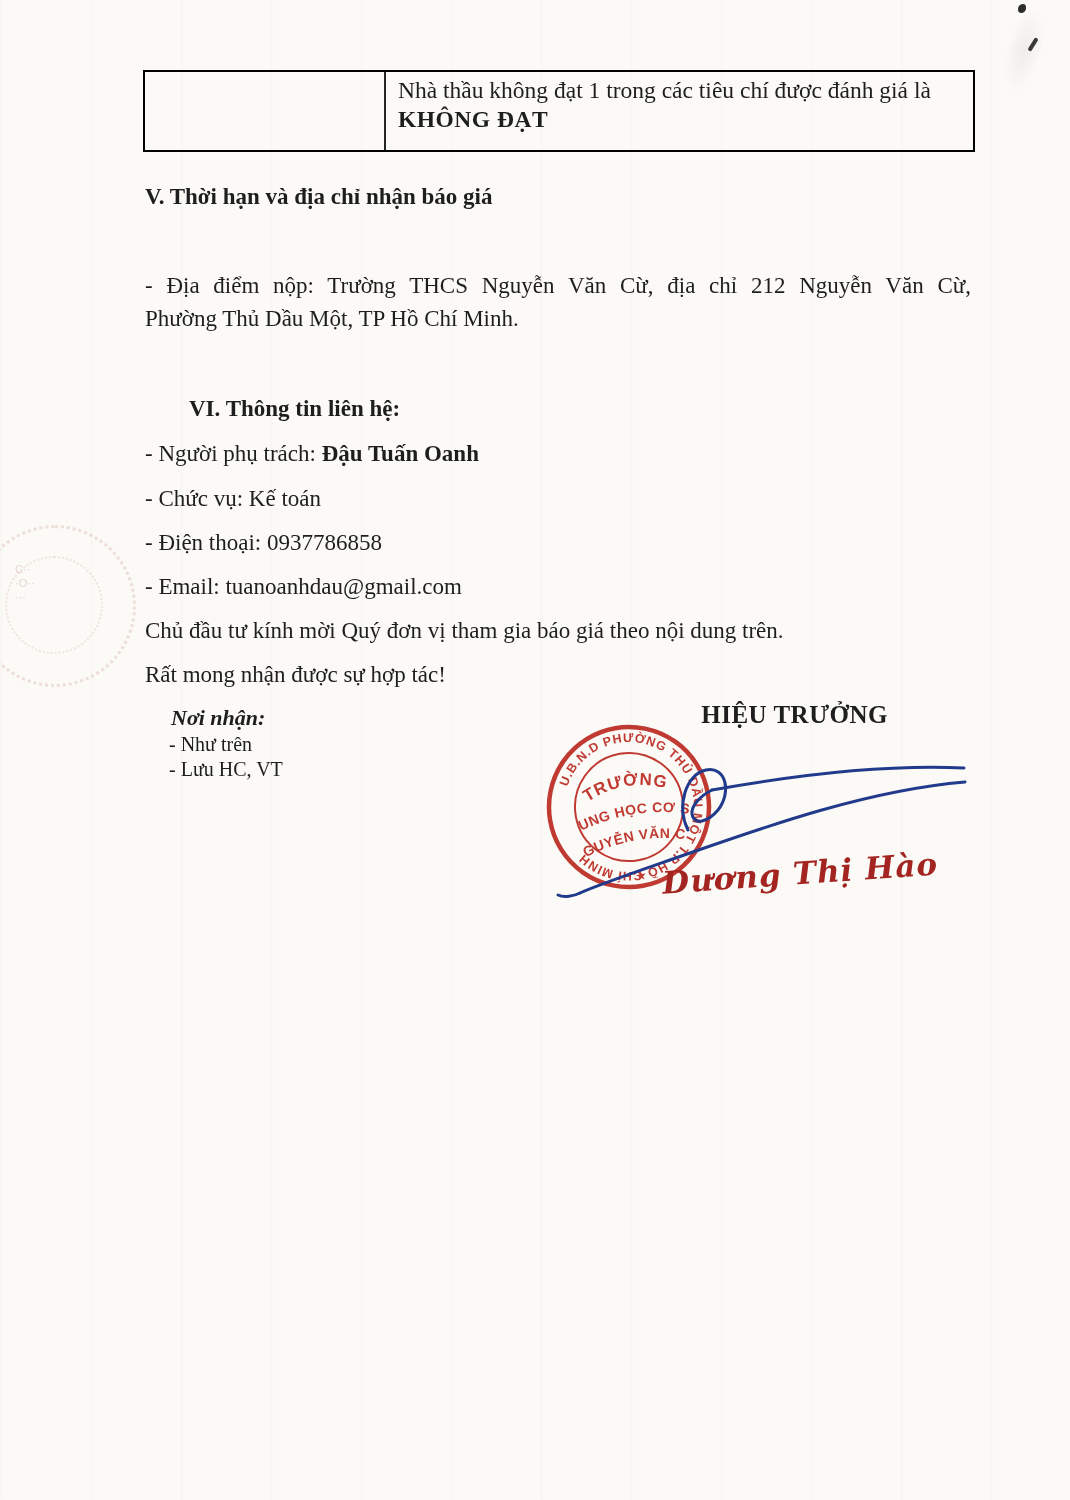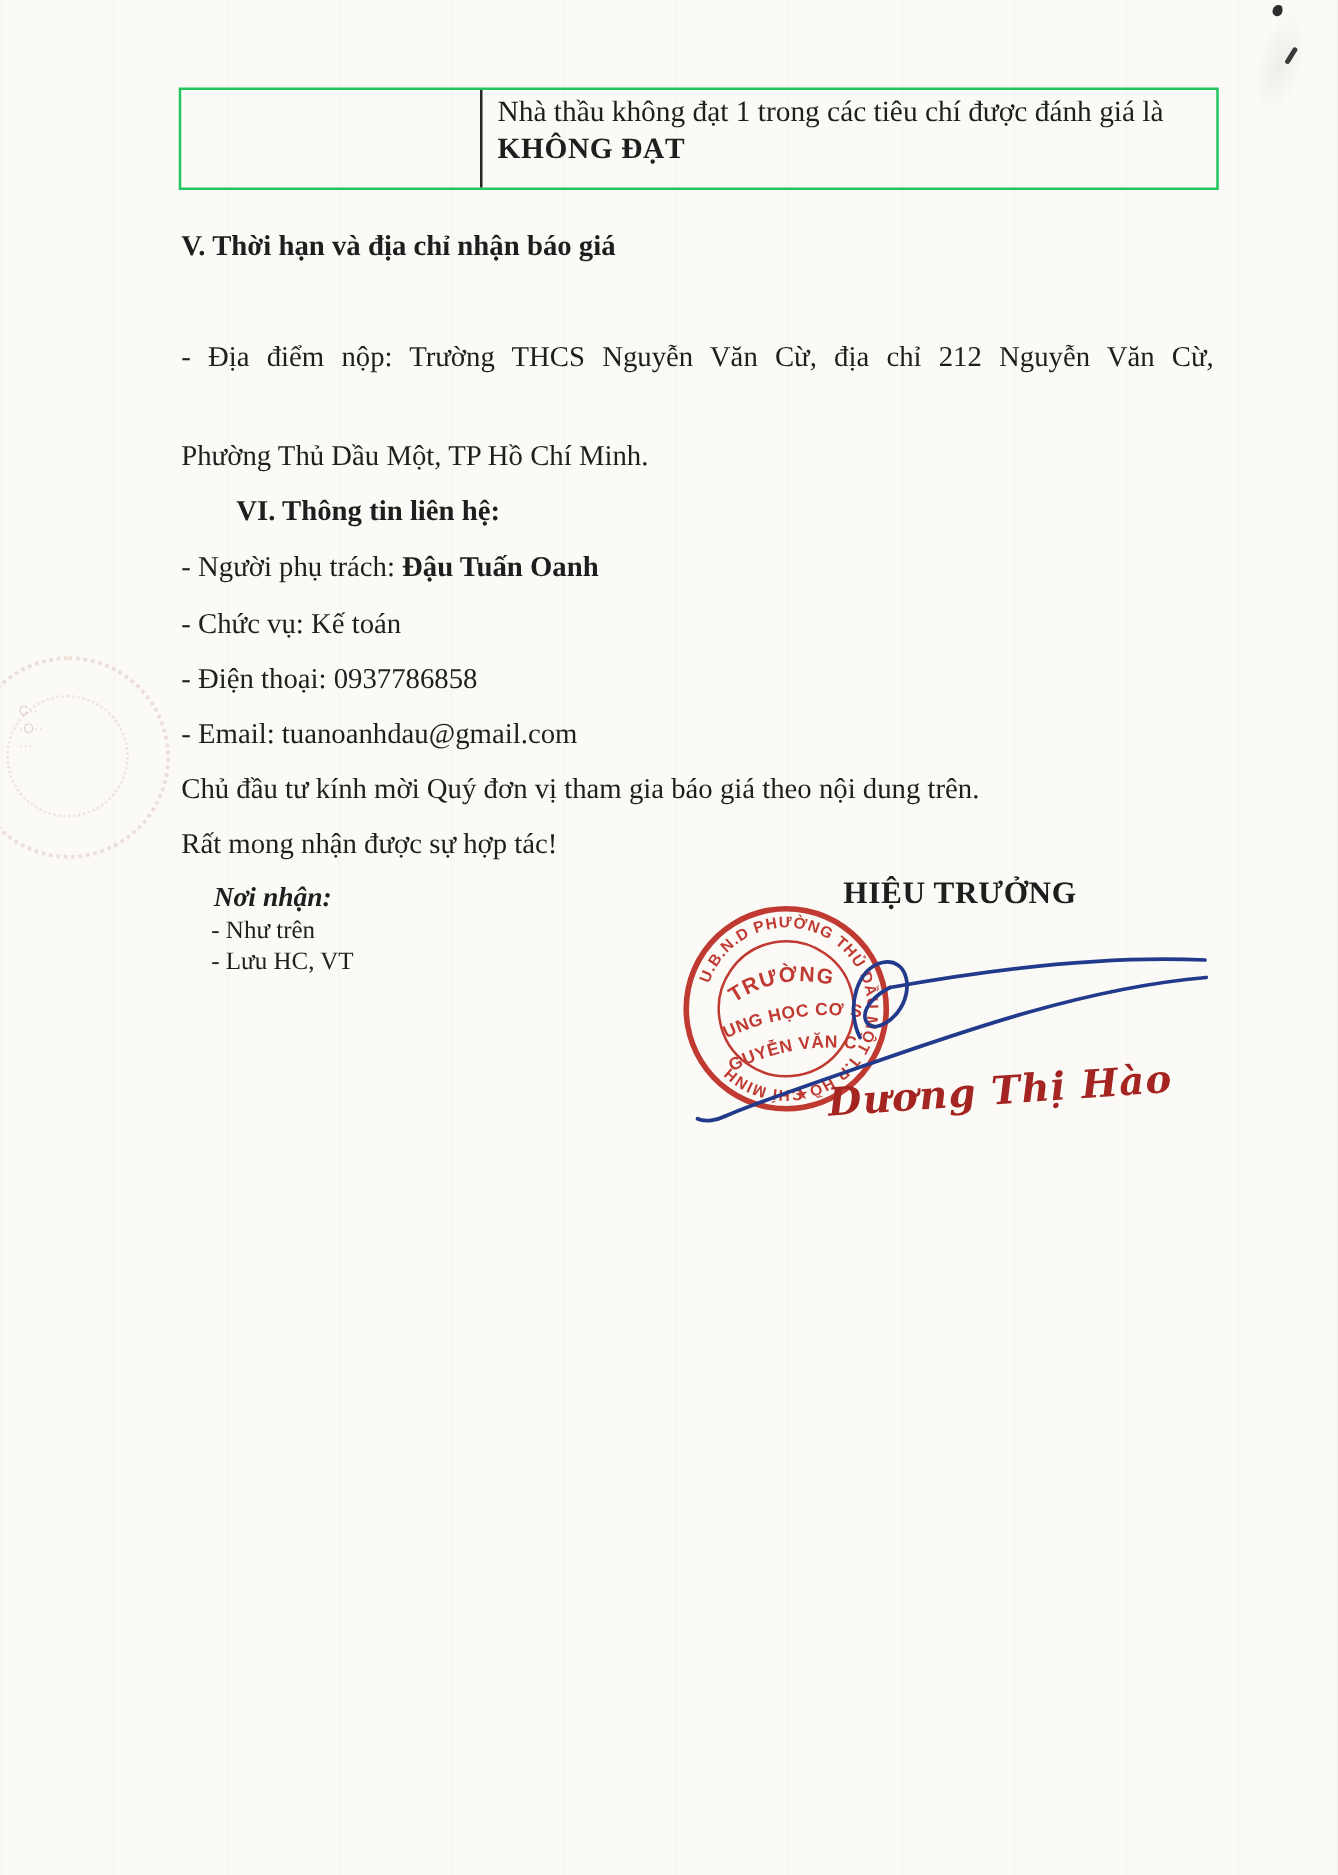--- a/index.html
+++ b/index.html
@@ -16,28 +16,28 @@
     content:"";position:absolute;inset:0;
     background:repeating-linear-gradient(90deg,rgba(180,170,160,0.03) 0 3px,transparent 3px 90px);
     pointer-events:none;
   }
   .abs{position:absolute;}
   .body-line{font-size:23px;line-height:30px;white-space:pre-wrap;}
   .bold{font-weight:bold;}
   
   .doc-table{
     left:143px;top:70px;width:828px;height:78px;
-    border:2px solid #22c55e;display:flex;
+    border:2px solid #000000;display:flex;
   }
   .doc-table .cell-left{width:239px;border-right:2px solid #262626;}
   .doc-table .cell-right{flex:1;padding:4px 10px 0 12px;font-size:23.5px;line-height:29px;}
   .doc-table .cell-right .emph{font-weight:bold;letter-spacing:0.5px;}
   .justify-line{text-align:justify;text-align-last:justify;}
   
-  .sig-title{left:648px;top:701px;width:240px;text-align:center;font-weight:bold;font-size:25px;letter-spacing:0.5px;}
+  .sig-title{left:648px;top:701px;width:240px;text-align:right;font-weight:bold;font-size:25px;letter-spacing:0.5px;}
   .recipients-head{left:171px;top:705px;font-weight:bold;font-style:italic;font-size:22px;}
   .recipient{left:169px;font-size:20px;}
   
   .stamp-wrap{left:543px;top:721px;width:172px;height:172px;transform:rotate(-10deg);opacity:0.92;}
   .stamp-wrap svg{display:block;}
   
   .ghost-stamp{left:-26px;top:525px;width:156px;height:156px;border-radius:50%;
     border:3px dotted rgba(186,110,100,0.20);}
   .ghost-stamp .inner{position:absolute;left:28px;top:28px;width:94px;height:94px;border-radius:50%;
     border:2px dotted rgba(186,110,100,0.16);}
@@ -74,21 +74,21 @@
   <div class="abs doc-table">
     <div class="cell-left"></div>
     <div class="cell-right">
       <span>Nhà thầu không đạt 1 trong các tiêu chí được đánh giá là</span><br>
       <span class="emph">KHÔNG ĐẠT</span>
     </div>
   </div>
 
   <div class="abs body-line bold" style="left:145px;top:182px;">V. Thời hạn và địa chỉ nhận báo giá</div>
   <div class="abs body-line justify-line" style="left:145px;top:271px;width:826px;">- Địa điểm nộp: Trường THCS Nguyễn Văn Cừ, địa chỉ 212 Nguyễn Văn Cừ,</div>
-  <div class="abs body-line" style="left:145px;top:304px;margin-top:46px;">Phường Thủ Dầu Một, TP Hồ Chí Minh.</div>
+  <div class="abs body-line" style="left:145px;top:304px;">Phường Thủ Dầu Một, TP Hồ Chí Minh.</div>
 
   <div class="abs body-line bold" style="left:145px;top:394px;margin-left:44px;">VI. Thông tin liên hệ:</div>
   <div class="abs body-line" style="left:145px;top:439px;"><span>- Người phụ trách: </span><span class="bold">Đậu Tuấn Oanh</span></div>
   <div class="abs body-line" style="left:145px;top:484px;">- Chức vụ: Kế toán</div>
   <div class="abs body-line" style="left:145px;top:528px;">- Điện thoại: 0937786858</div>
   <div class="abs body-line" style="left:145px;top:572px;">- Email: tuanoanhdau@gmail.com</div>
 
   <div class="abs body-line" style="left:145px;top:660px;">Rất mong nhận được sự hợp tác!</div>
   <div class="abs body-line" style="left:145px;top:616px;">Chủ đầu tư kính mời Quý đơn vị tham gia báo giá theo nội dung trên.</div>
 

